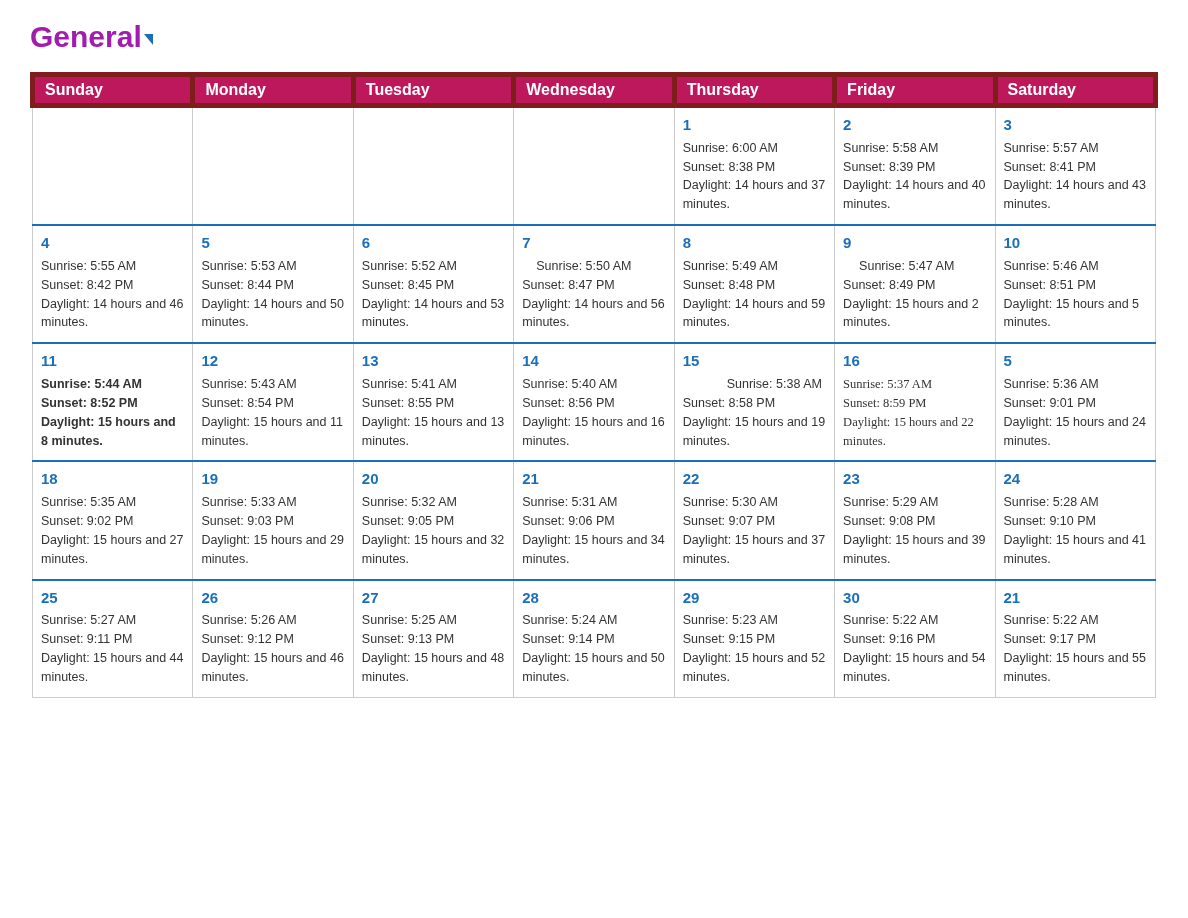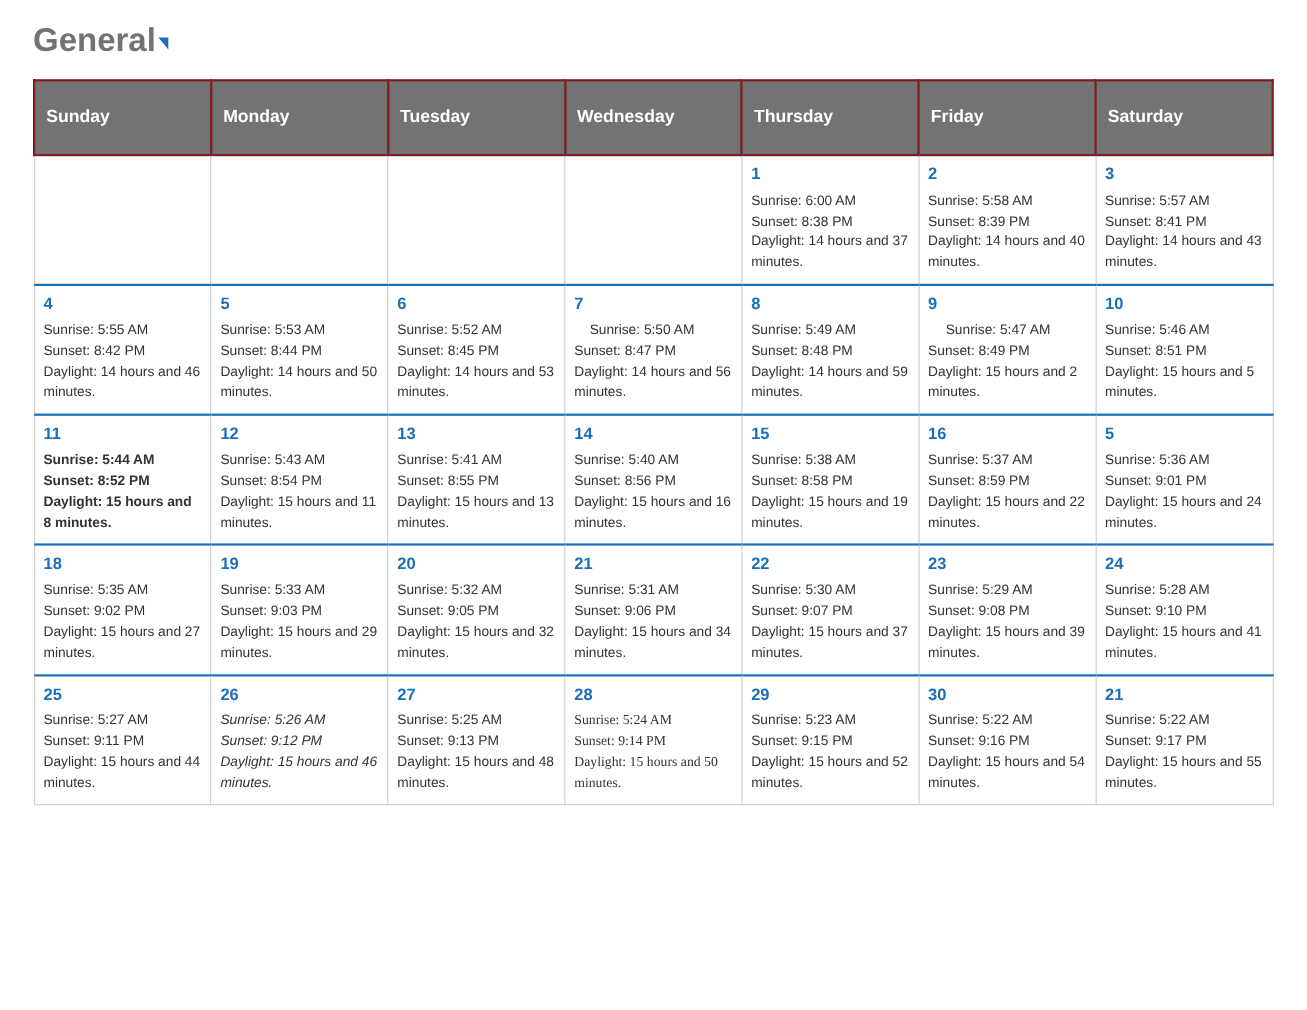--- a/index.html
+++ b/index.html
@@ -35,27 +35,27 @@
       font-size: 22px;
       color: #444;
       margin-top: 4px;
     }
     .calendar {
       width: 100%;
       border-collapse: collapse;
       border: 1.5px solid #aaa;
     }
     .calendar th {
-      background-color: #737373;
+      background-color: #be185d;
       color: #fff;
       font-size: 16px;
       font-weight: bold;
-      padding: 24px 10px;
+      padding: 4px 10px;
       text-align: left;
-      border: 2px solid #7f1d1d;
+      border: 5px solid #7f1d1d;
     }
     .calendar td {
       width: calc(100% / 7);
       vertical-align: top;
       padding: 6px 8px 10px 8px;
       border: 1px solid #ccc;
       min-height: 100px;
       font-size: 13px;
       color: #333;
       line-height: 1.45;
@@ -77,21 +77,21 @@
     tr.week-row td {
       border-top: 2px solid #1a6fba;
     }
   </style>
 </head>
 <body>
 
 <div class="header">
   <div class="logo">
     <div style="display:flex; align-items:center;">
-      <span style="font-size:30px; font-weight:bold; color:#737373;">General</span>
+      <span style="font-size:30px; font-weight:bold; color:#a21caf;">General</span>
       <span style="display:inline-flex; flex-direction:column; margin-left:2px; margin-top:4px;">
         <span style="width:0;height:0;border-left:9px solid transparent;border-right:0px solid transparent;border-top:11px solid #1a6fba; display:inline-block;"></span>
       </span>
     </div>
     <div style="font-size:18px; color:#1a6fba; font-style:italic; margin-top:-2px; margin-left:4px;"></div>
   </div>
   <div class="title-block">
     <div class="title-month"></div>
     <div class="title-location"></div>
   </div>
@@ -154,24 +154,24 @@
 Daylight: 15 hours and 8 minutes.</span></td>
         <td><span class="day-num">12</span><span class="day-info" style="white-space: pre-line;">Sunrise: 5:43 AM
 Sunset: 8:54 PM
 Daylight: 15 hours and 11 minutes.</span></td>
         <td><span class="day-num">13</span><span class="day-info" style="white-space: pre-line;">Sunrise: 5:41 AM
 Sunset: 8:55 PM
 Daylight: 15 hours and 13 minutes.</span></td>
         <td><span class="day-num">14</span><span class="day-info" style="white-space: pre-line;">Sunrise: 5:40 AM
 Sunset: 8:56 PM
 Daylight: 15 hours and 16 minutes.</span></td>
-        <td><span class="day-num">15</span><span class="day-info" style="white-space: pre-line;">Sunrise: 5:38 AM
+        <td><span class="day-num">15</span><span class="day-info" style="white-space: pre-line; margin-left: 44px;">Sunrise: 5:38 AM
 Sunset: 8:58 PM
 Daylight: 15 hours and 19 minutes.</span></td>
-        <td><span class="day-num">16</span><span class="day-info" style="white-space: pre-line;">Sunrise: 5:37 AM
+        <td><span class="day-num">16</span><span class="day-info" style="white-space: pre-line; font-family: Liberation Serif, serif;">Sunrise: 5:37 AM
 Sunset: 8:59 PM
 Daylight: 15 hours and 22 minutes.</span></td>
         <td><span class="day-num">5</span><span class="day-info" style="white-space: pre-line;">Sunrise: 5:36 AM
 Sunset: 9:01 PM
 Daylight: 15 hours and 24 minutes.</span></td>
       </tr>
       <tr class="week-row">
         <td><span class="day-num">18</span><span class="day-info" style="white-space: pre-line;">Sunrise: 5:35 AM
 Sunset: 9:02 PM
 Daylight: 15 hours and 27 minutes.</span></td>
@@ -191,27 +191,27 @@
 Sunset: 9:08 PM
 Daylight: 15 hours and 39 minutes.</span></td>
         <td><span class="day-num">24</span><span class="day-info" style="white-space: pre-line;">Sunrise: 5:28 AM
 Sunset: 9:10 PM
 Daylight: 15 hours and 41 minutes.</span></td>
       </tr>
       <tr class="week-row">
         <td><span class="day-num">25</span><span class="day-info" style="white-space: pre-line;">Sunrise: 5:27 AM
 Sunset: 9:11 PM
 Daylight: 15 hours and 44 minutes.</span></td>
-        <td><span class="day-num">26</span><span class="day-info" style="white-space: pre-line; font-style: italic;">Sunrise: 5:26 AM
+        <td><span class="day-num">26</span><span class="day-info" style="white-space: pre-line;">Sunrise: 5:26 AM
 Sunset: 9:12 PM
 Daylight: 15 hours and 46 minutes.</span></td>
         <td><span class="day-num">27</span><span class="day-info" style="white-space: pre-line;">Sunrise: 5:25 AM
 Sunset: 9:13 PM
 Daylight: 15 hours and 48 minutes.</span></td>
-        <td><span class="day-num">28</span><span class="day-info" style="white-space: pre-line; font-family: Liberation Serif, serif;">Sunrise: 5:24 AM
+        <td><span class="day-num">28</span><span class="day-info" style="white-space: pre-line;">Sunrise: 5:24 AM
 Sunset: 9:14 PM
 Daylight: 15 hours and 50 minutes.</span></td>
         <td><span class="day-num">29</span><span class="day-info" style="white-space: pre-line;">Sunrise: 5:23 AM
 Sunset: 9:15 PM
 Daylight: 15 hours and 52 minutes.</span></td>
         <td><span class="day-num">30</span><span class="day-info" style="white-space: pre-line;">Sunrise: 5:22 AM
 Sunset: 9:16 PM
 Daylight: 15 hours and 54 minutes.</span></td>
         <td><span class="day-num">21</span><span class="day-info" style="white-space: pre-line;">Sunrise: 5:22 AM
 Sunset: 9:17 PM

